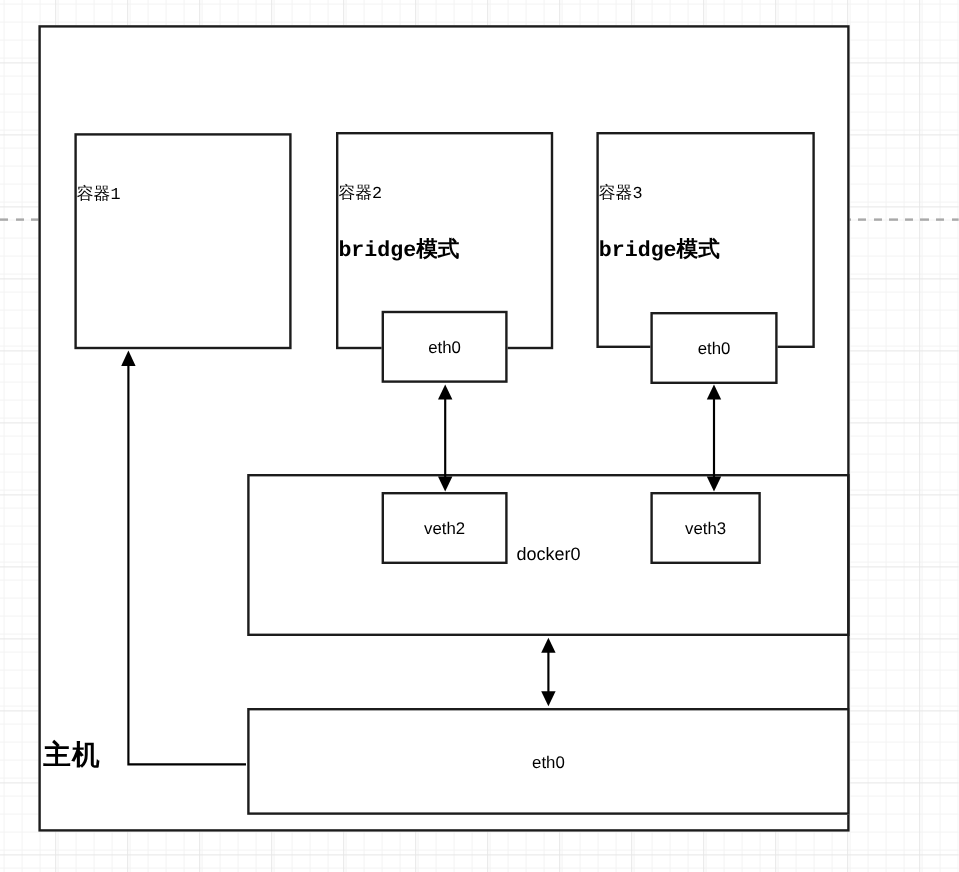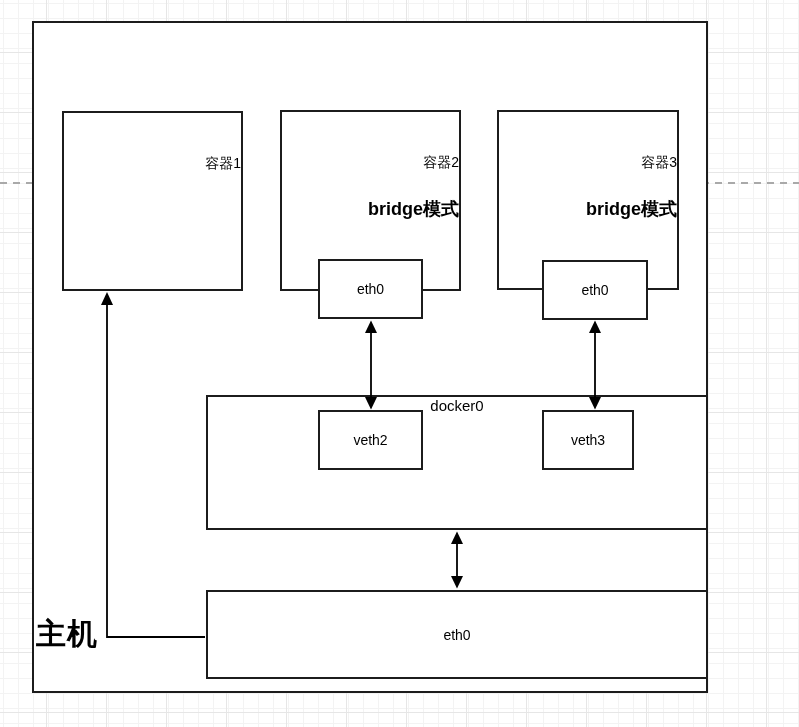--- a/index.html
+++ b/index.html
@@ -31,51 +31,52 @@
   .shape {
     position: absolute;
     box-sizing: border-box;
     border: 2px solid #1c1c1c;
     background: #ffffff;
   }
   .host-box { left: 32px; top: 21px; width: 676px; height: 672px; z-index: 2; }
   .bridge-box {
     left: 206px; top: 395px; width: 502px; height: 135px; z-index: 3;
     background: transparent;
-    display: flex; justify-content: center;
+    display: flex; align-items: center; justify-content: center;
   }
   .bridge-label { font-size: 15px; }
   .container-box { top: 110px; width: 181px; height: 181px; z-index: 3; }
   .cont-1 { left: 62px;  top: 111px; height: 180px; }
   .cont-2 { left: 280px; padding-left: 28px; }
   .cont-3 { left: 497px; width: 182px; height: 180px; }
   .c-name, .c-mode {
     position: absolute; left: 0; width: 100%;
-    text-align: right;
+    text-align: left;
+    font-family: Liberation Mono, monospace;
   }
   .c-name { top: 42px; font-size: 14px; line-height: 16px; }
   .c-mode { top: 86px; font-size: 18px; line-height: 22px; font-weight: bold; }
   .small-box {
     width: 105px; height: 60px; z-index: 4;
     display: flex; align-items: center; justify-content: center;
     font-size: 14px;
   }
   .eth-c2  { left: 318px; top: 259px; }
   .eth-c3  { left: 542px; top: 260px; width: 106px; }
   .veth2-box { left: 318px; top: 410px; align-items: center; }
   .veth3-box { left: 542px; top: 410px; width: 92px; }
   .host-eth-box {
     left: 206px; top: 590px; width: 502px; height: 89px; z-index: 3;
     display: flex; align-items: center; justify-content: center;
     font-size: 14px;
   }
   .host-label {
     position: absolute;
     left: 36px; top: 614px; z-index: 4;
-    font-size: 30px; font-weight: bold;
+    font-size: 23px; font-weight: bold;
     letter-spacing: 1px;
   }
   svg.arrows {
     position: absolute; left: 0; top: 0; z-index: 6;
     pointer-events: none;
   }
   svg .edge { stroke: #000; stroke-width: 1.8; fill: none; }
   svg .head { fill: #000; stroke: none; }
 </style>
 </head>

